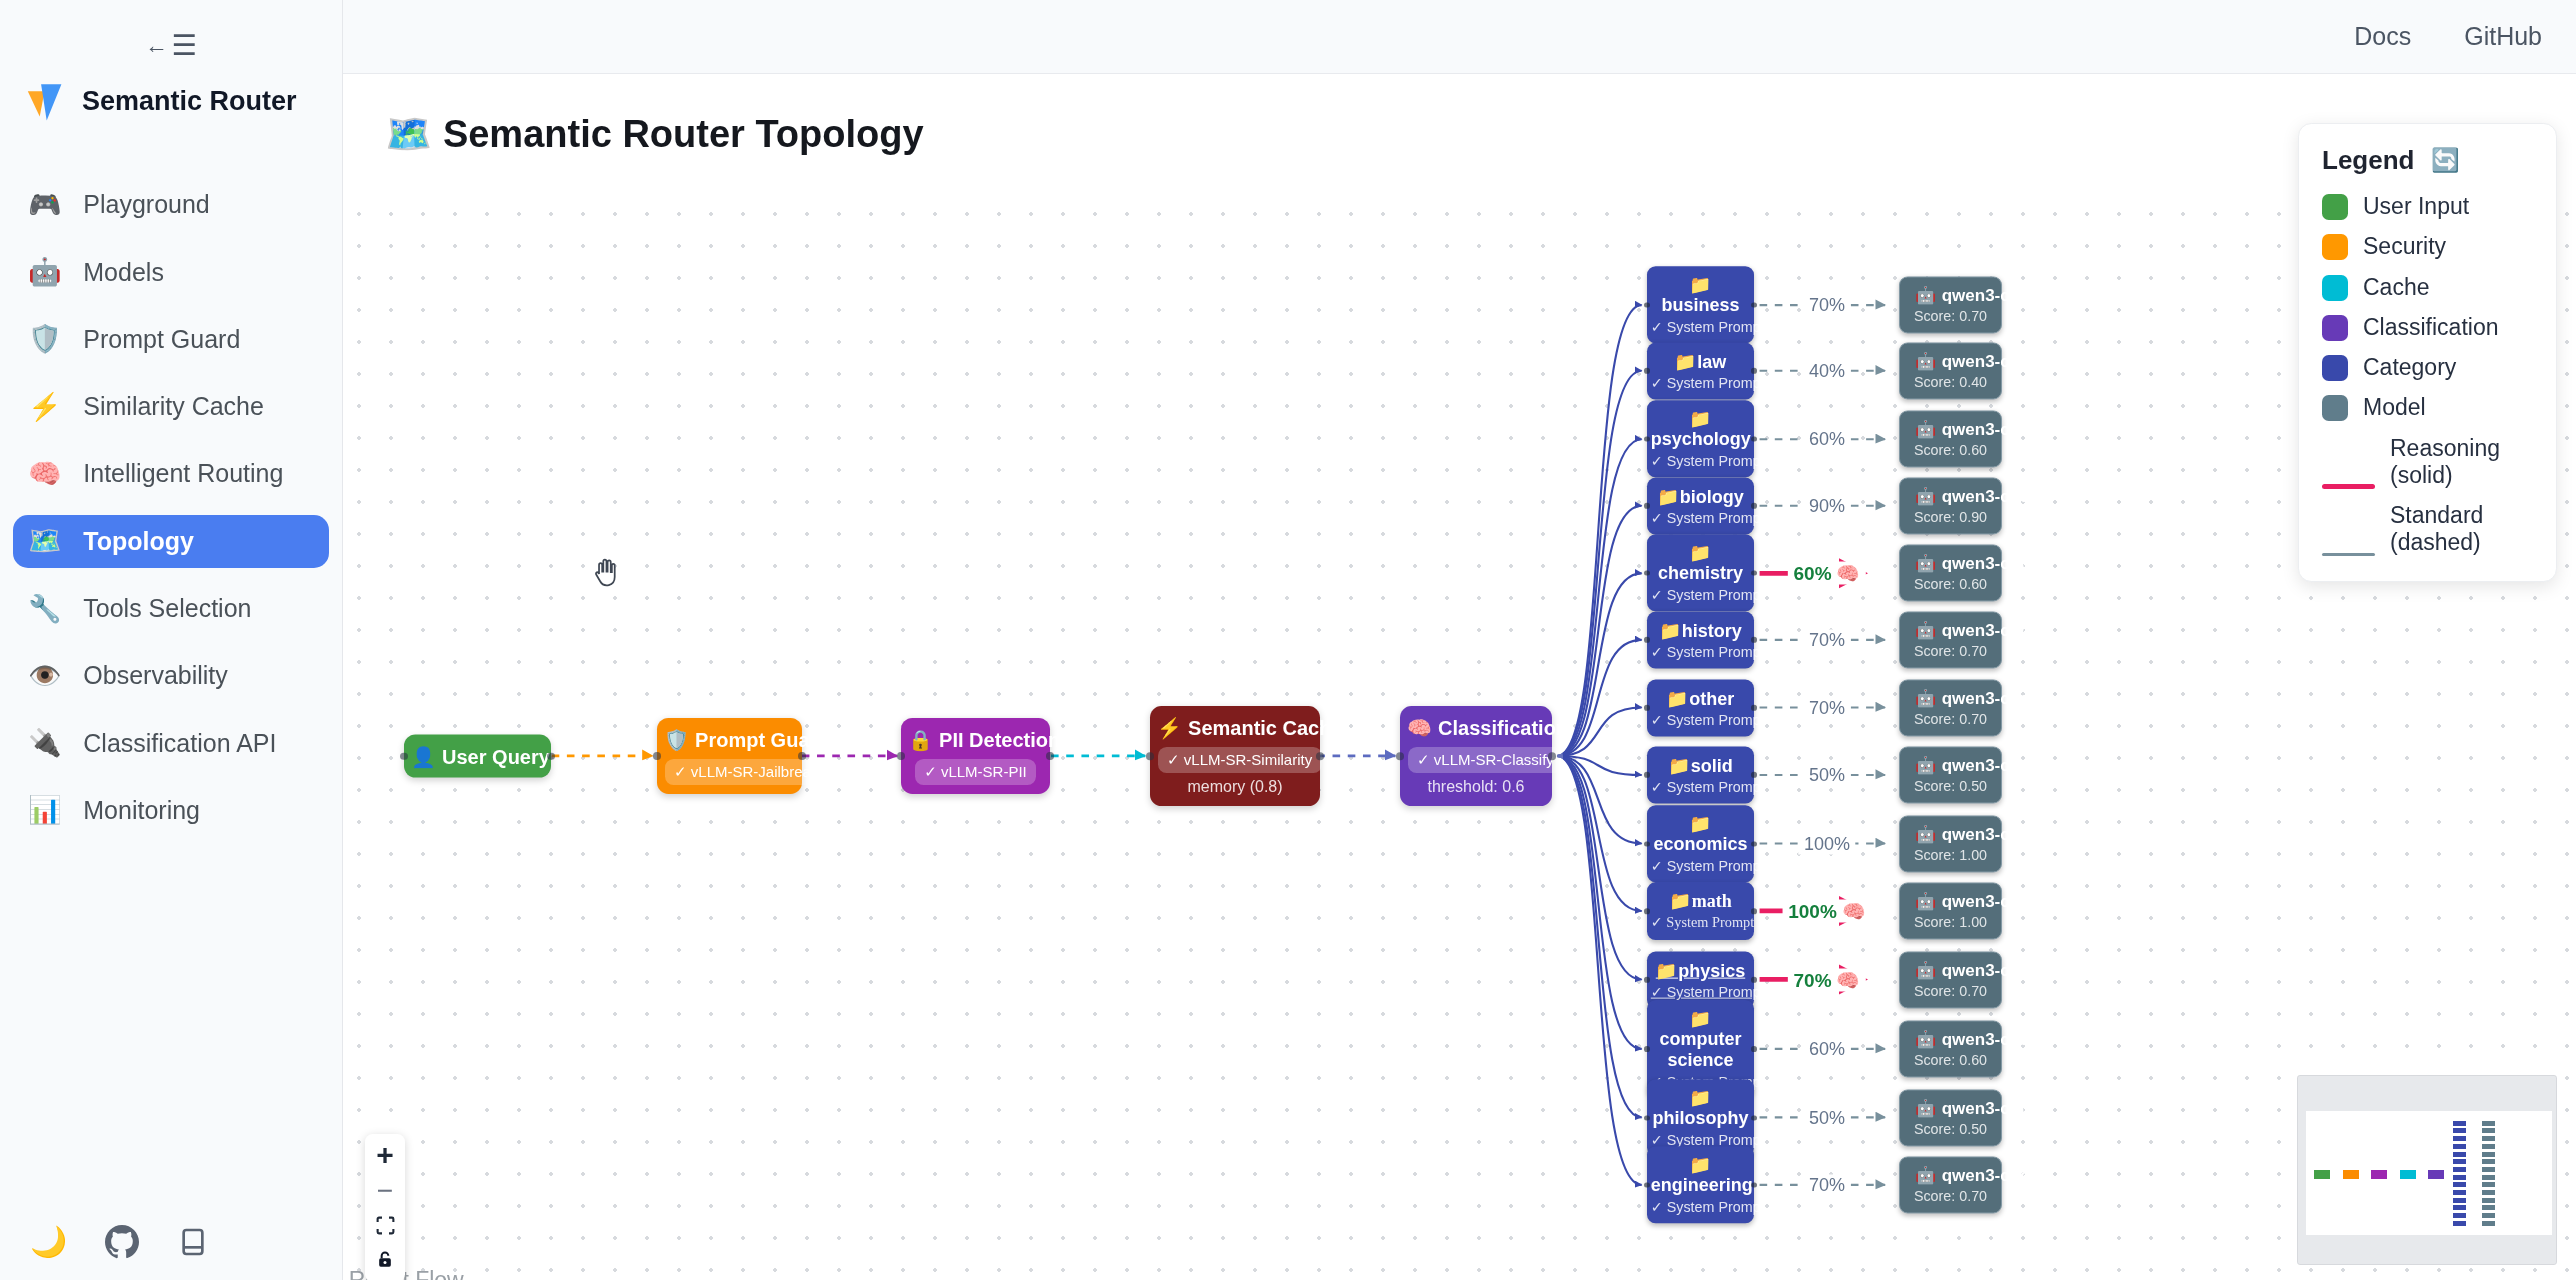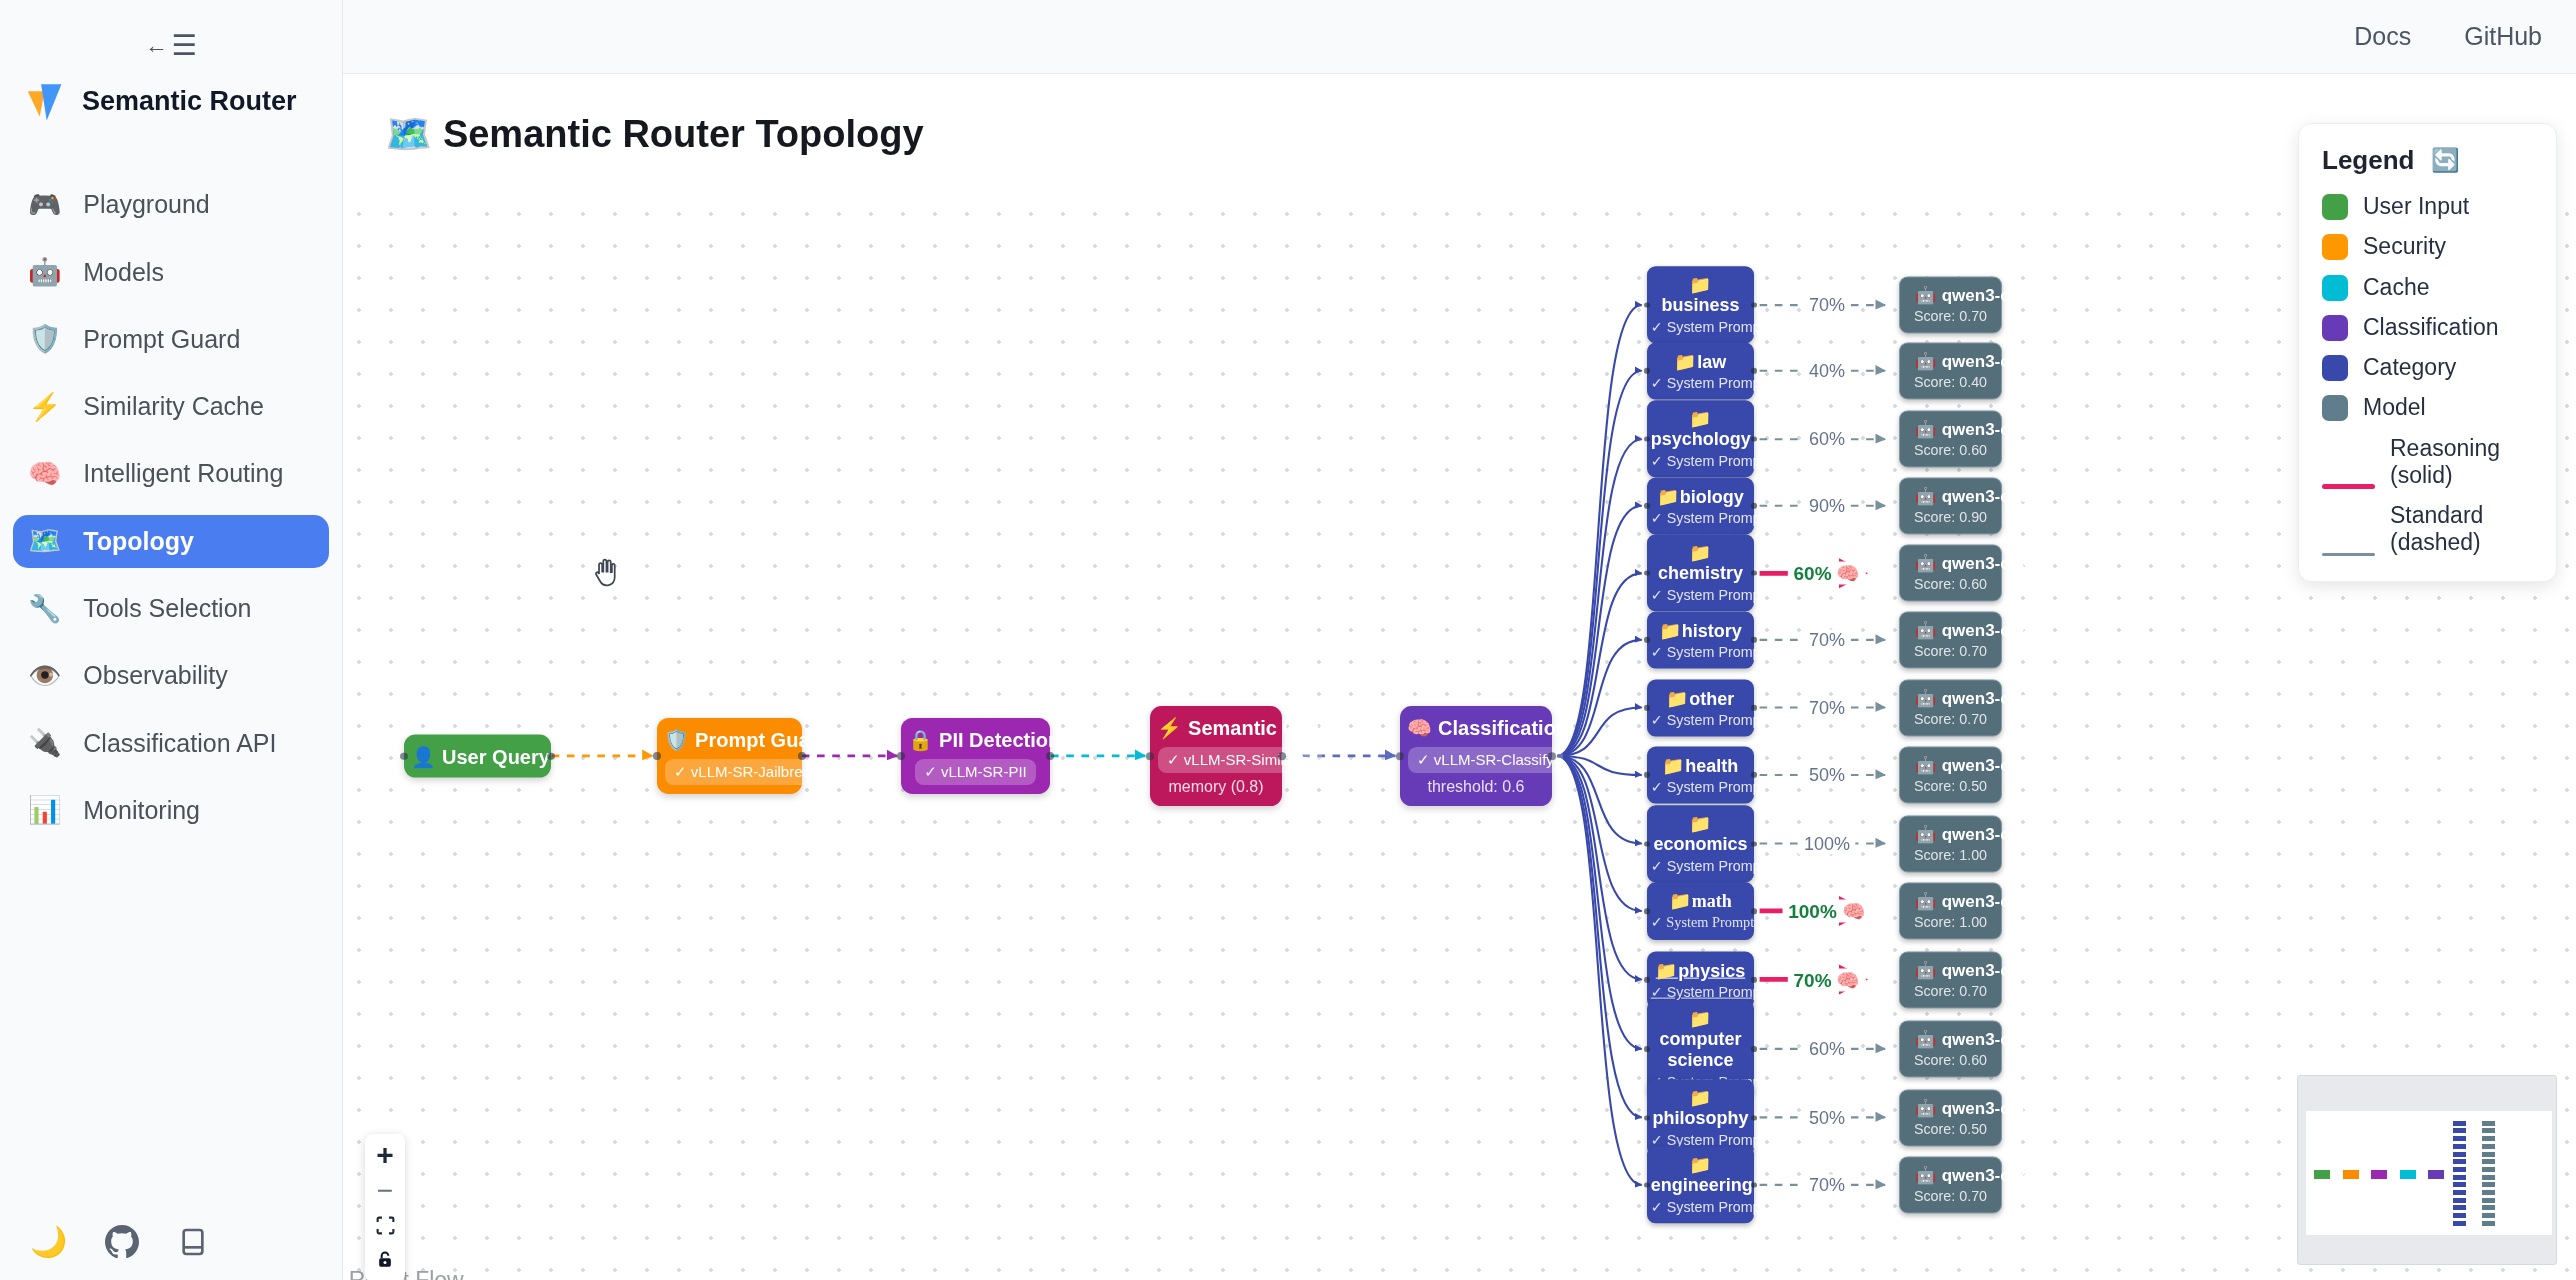--- a/index.html
+++ b/index.html
@@ -346,21 +346,21 @@
     <div id="hand-cursor">
       <svg width="38" height="38" viewBox="0 0 24 24">
         <path d="M7.6 12.6 L7.6 7 Q7.6 5.8 8.6 5.8 Q9.6 5.8 9.6 7 L9.6 11.2 L10.3 11.2 L10.3 4.8 Q10.3 3.6 11.3 3.6 Q12.3 3.6 12.3 4.8 L12.3 11.1 L13 11.1 L13 5.3 Q13 4.1 14 4.1 Q15 4.1 15 5.3 L15 11.5 L15.7 11.5 L15.7 7.3 Q15.7 6.2 16.6 6.2 Q17.5 6.2 17.5 7.3 L17.5 14.6 Q17.5 18.8 13.8 19.6 Q10 20.4 8.3 17.2 L5.9 13.1 Q5.3 12.1 6.2 11.6 Q7.1 11.2 7.6 12.6 Z" fill="#ffffff" stroke="#3f4753" stroke-width="1.1"></path>
       </svg>
     </div>
   <div class="flow-node" style="left: 61px; top: 682px; width: 147px; background: rgb(67, 160, 71);">
         <div class="node-title">👤 User Query</div>
       </div>
       <div class="flow-node" style="left: 314px; top: 682px; width: 145px; background: rgb(251, 140, 0);"><div class="node-title">🛡️ Prompt Guard</div><div class="node-badge">✓ vLLM-SR-Jailbreak</div></div>
       <div class="flow-node" style="left: 558px; top: 682px; width: 149px; background: rgb(156, 39, 176);"><div class="node-title">🔒 PII Detection</div><div class="node-badge">✓ vLLM-SR-PII</div></div>
-      <div class="flow-node" style="left: 807px; top: 682px; width: 132px; background: #be185d;"><div class="node-title">⚡ Semantic Cache</div><div class="node-badge">✓ vLLM-SR-Similarity</div><div class="node-sub">memory (0.8)</div></div>
+      <div class="flow-node" style="left: 807px; top: 682px; width: 170px; background: #7f1d1d;"><div class="node-title">⚡ Semantic Cache</div><div class="node-badge">✓ vLLM-SR-Similarity</div><div class="node-sub">memory (0.8)</div></div>
       <div class="flow-node" style="left: 1057px; top: 682px; width: 152px; background: rgb(103, 58, 183);"><div class="node-title">🧠 Classification</div><div class="node-badge">✓ vLLM-SR-Classify</div><div class="node-sub">threshold: 0.6</div></div>
       <div class="cat-node" style="left: 1304px; top: 231px;">
         <div class="cat-title">📁business</div>
         <div class="cat-sub">✓ System Prompt</div>
       </div>
       <div class="model-node" style="left: 1556px; top: 231px;">
         <div class="model-title">🤖 qwen3-coder</div>
         <div class="model-score">Score: 0.70</div>
       </div>
       <div class="edge-label" style="left: 1484px; top: 231px;">70%</div>
@@ -412,21 +412,21 @@
       <div class="cat-node" style="left: 1304px; top: 634px;">
         <div class="cat-title">📁other</div>
         <div class="cat-sub">✓ System Prompt</div>
       </div>
       <div class="model-node" style="left: 1556px; top: 634px;">
         <div class="model-title">🤖 qwen3-coder</div>
         <div class="model-score">Score: 0.70</div>
       </div>
       <div class="edge-label" style="left: 1484px; top: 634px;">70%</div>
       <div class="cat-node" style="left: 1304px; top: 701px;">
-        <div class="cat-title">📁health</div>
+        <div class="cat-title">📁solid</div>
         <div class="cat-sub">✓ System Prompt</div>
       </div>
       <div class="model-node" style="left: 1556px; top: 701px;">
         <div class="model-title">🤖 qwen3-coder</div>
         <div class="model-score">Score: 0.50</div>
       </div>
       <div class="edge-label" style="left: 1484px; top: 701px;">50%</div>
       <div class="cat-node" style="left: 1304px; top: 770px;">
         <div class="cat-title">📁economics</div>
         <div class="cat-sub">✓ System Prompt</div>

